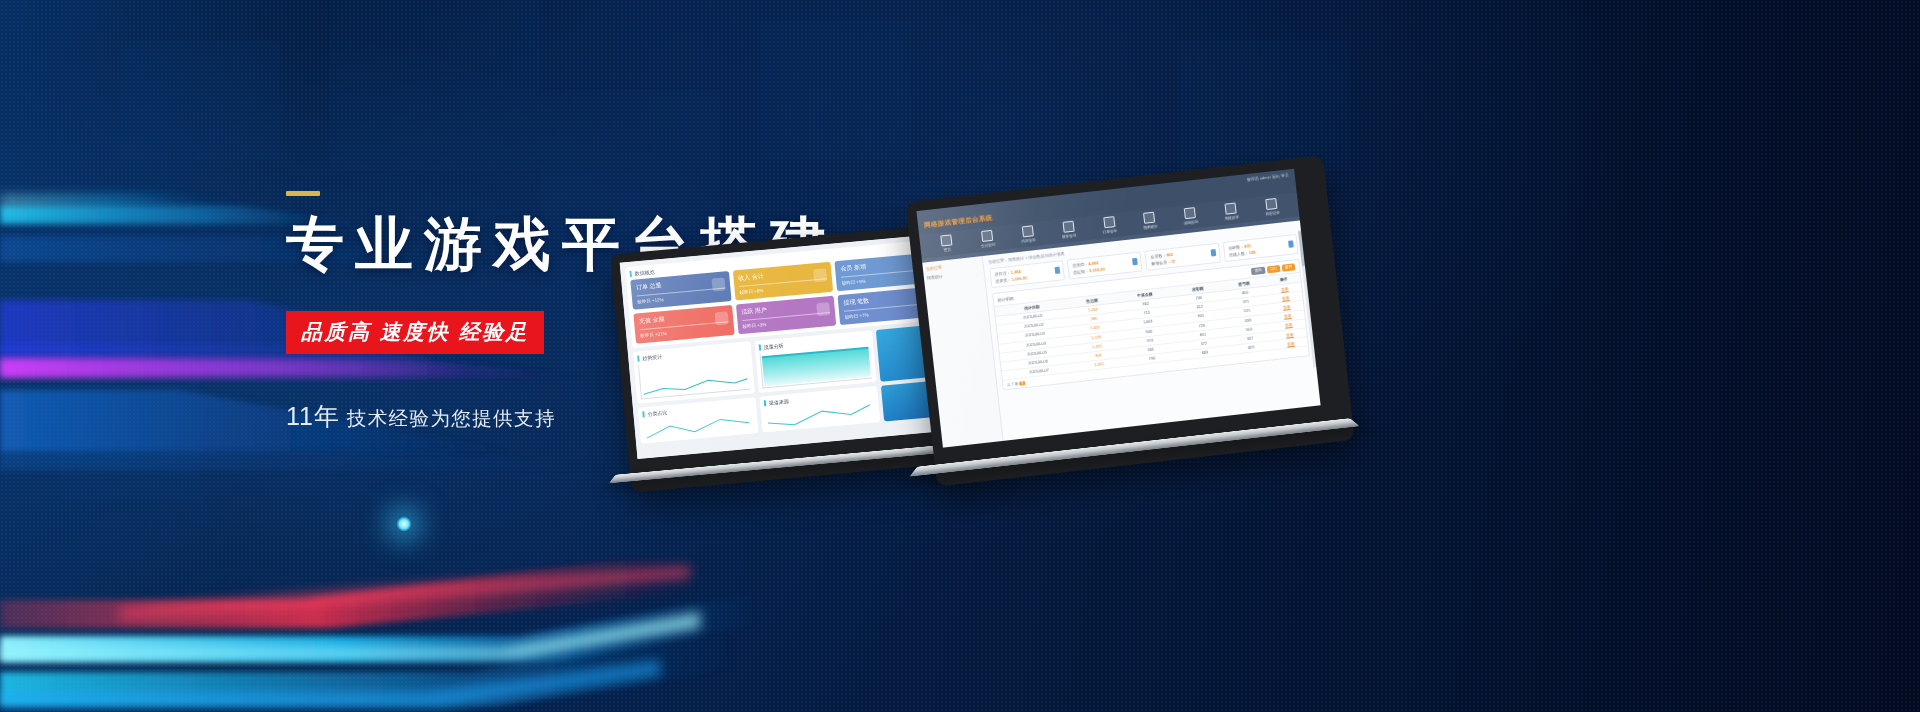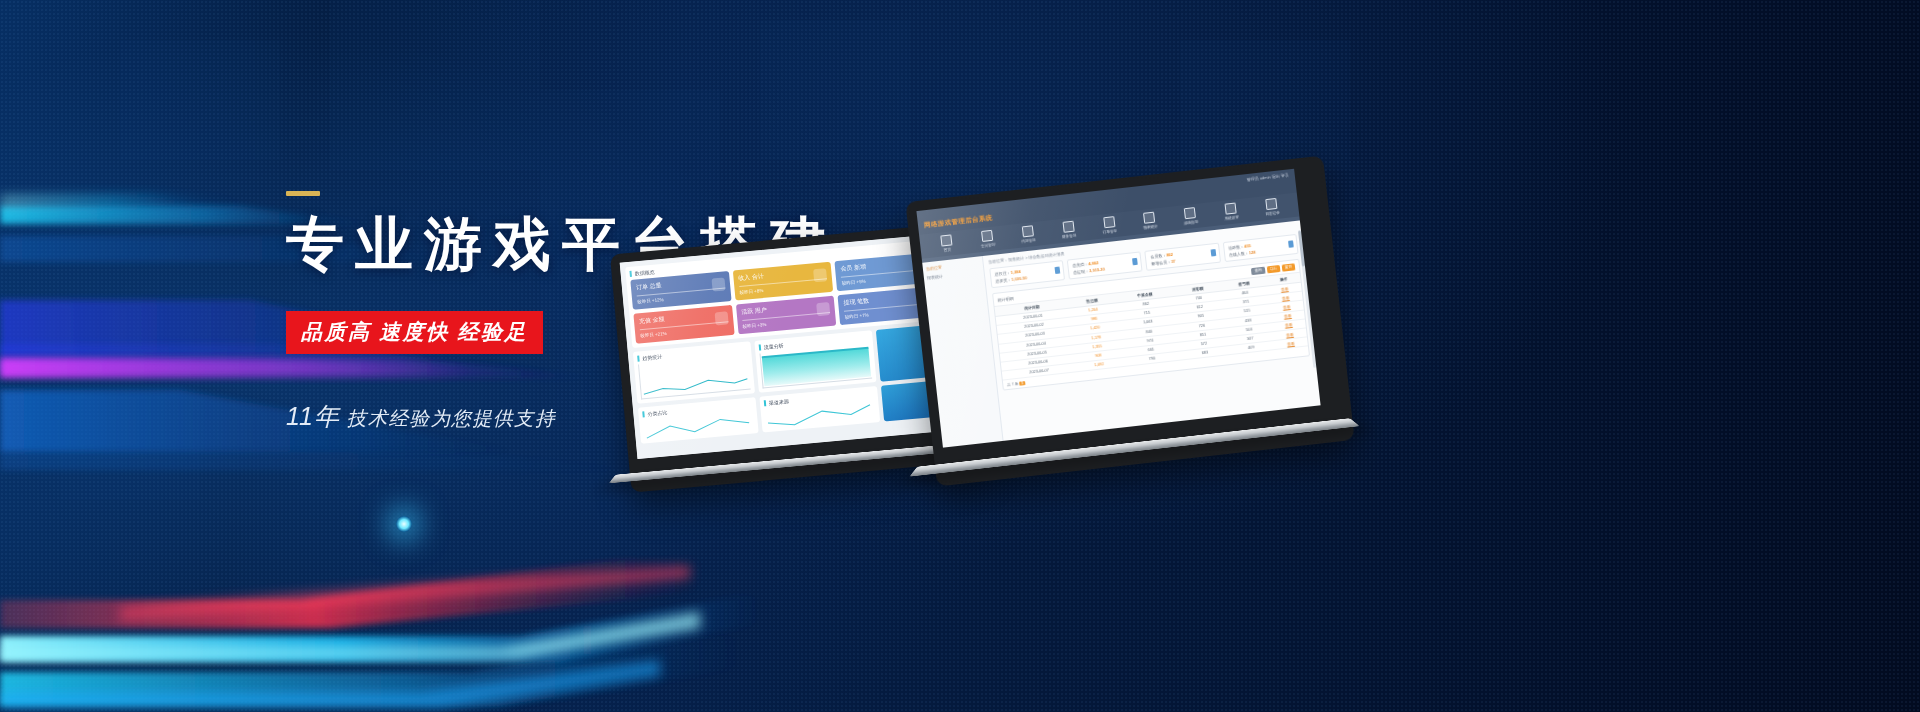--- a/index.html
+++ b/index.html
@@ -43,28 +43,27 @@
   }
   .rule{width:34px;height:5px;background:#d9b455;margin-top:9px;border-radius:1px;}
   .headline{
     margin-top:16px;color:#ffffff;font-size:58px;font-weight:700;
     letter-spacing:11px;white-space:nowrap;line-height:1.12;
     text-shadow:0 2px 10px rgba(0,10,40,.55);
   }
   .badge{
     margin-top:34px;display:inline-block;background:#e8151c;
     padding:7px 15px 8px 15px;
-    font-family:Liberation Serif, serif;
   }
   .badge span{
     color:#ffffff;font-size:21px;font-weight:700;letter-spacing:2.5px;
     white-space:nowrap;font-style:italic;
   }
   .subline{
-    margin-top:46px;color:#e3ecf7;font-size:19.5px;letter-spacing:1.4px;white-space:nowrap;font-style:italic;
+    margin-top:46px;color:#e3ecf7;font-size:19.5px;letter-spacing:1.4px;white-space:nowrap;
   }
   .subline .yrs{font-size:25px;letter-spacing:1px;}
 
   
   .laptops{position:absolute;left:620px;top:178px;width:900px;height:330px;}
 
   .lap{position:absolute;}
   .lid{position:relative;background:#1d1f22;border-radius:10px;
        box-shadow:0 16px 34px rgba(0,0,0,.46);}
   .screen{position:absolute;overflow:hidden;background:#f2f5f8;}

